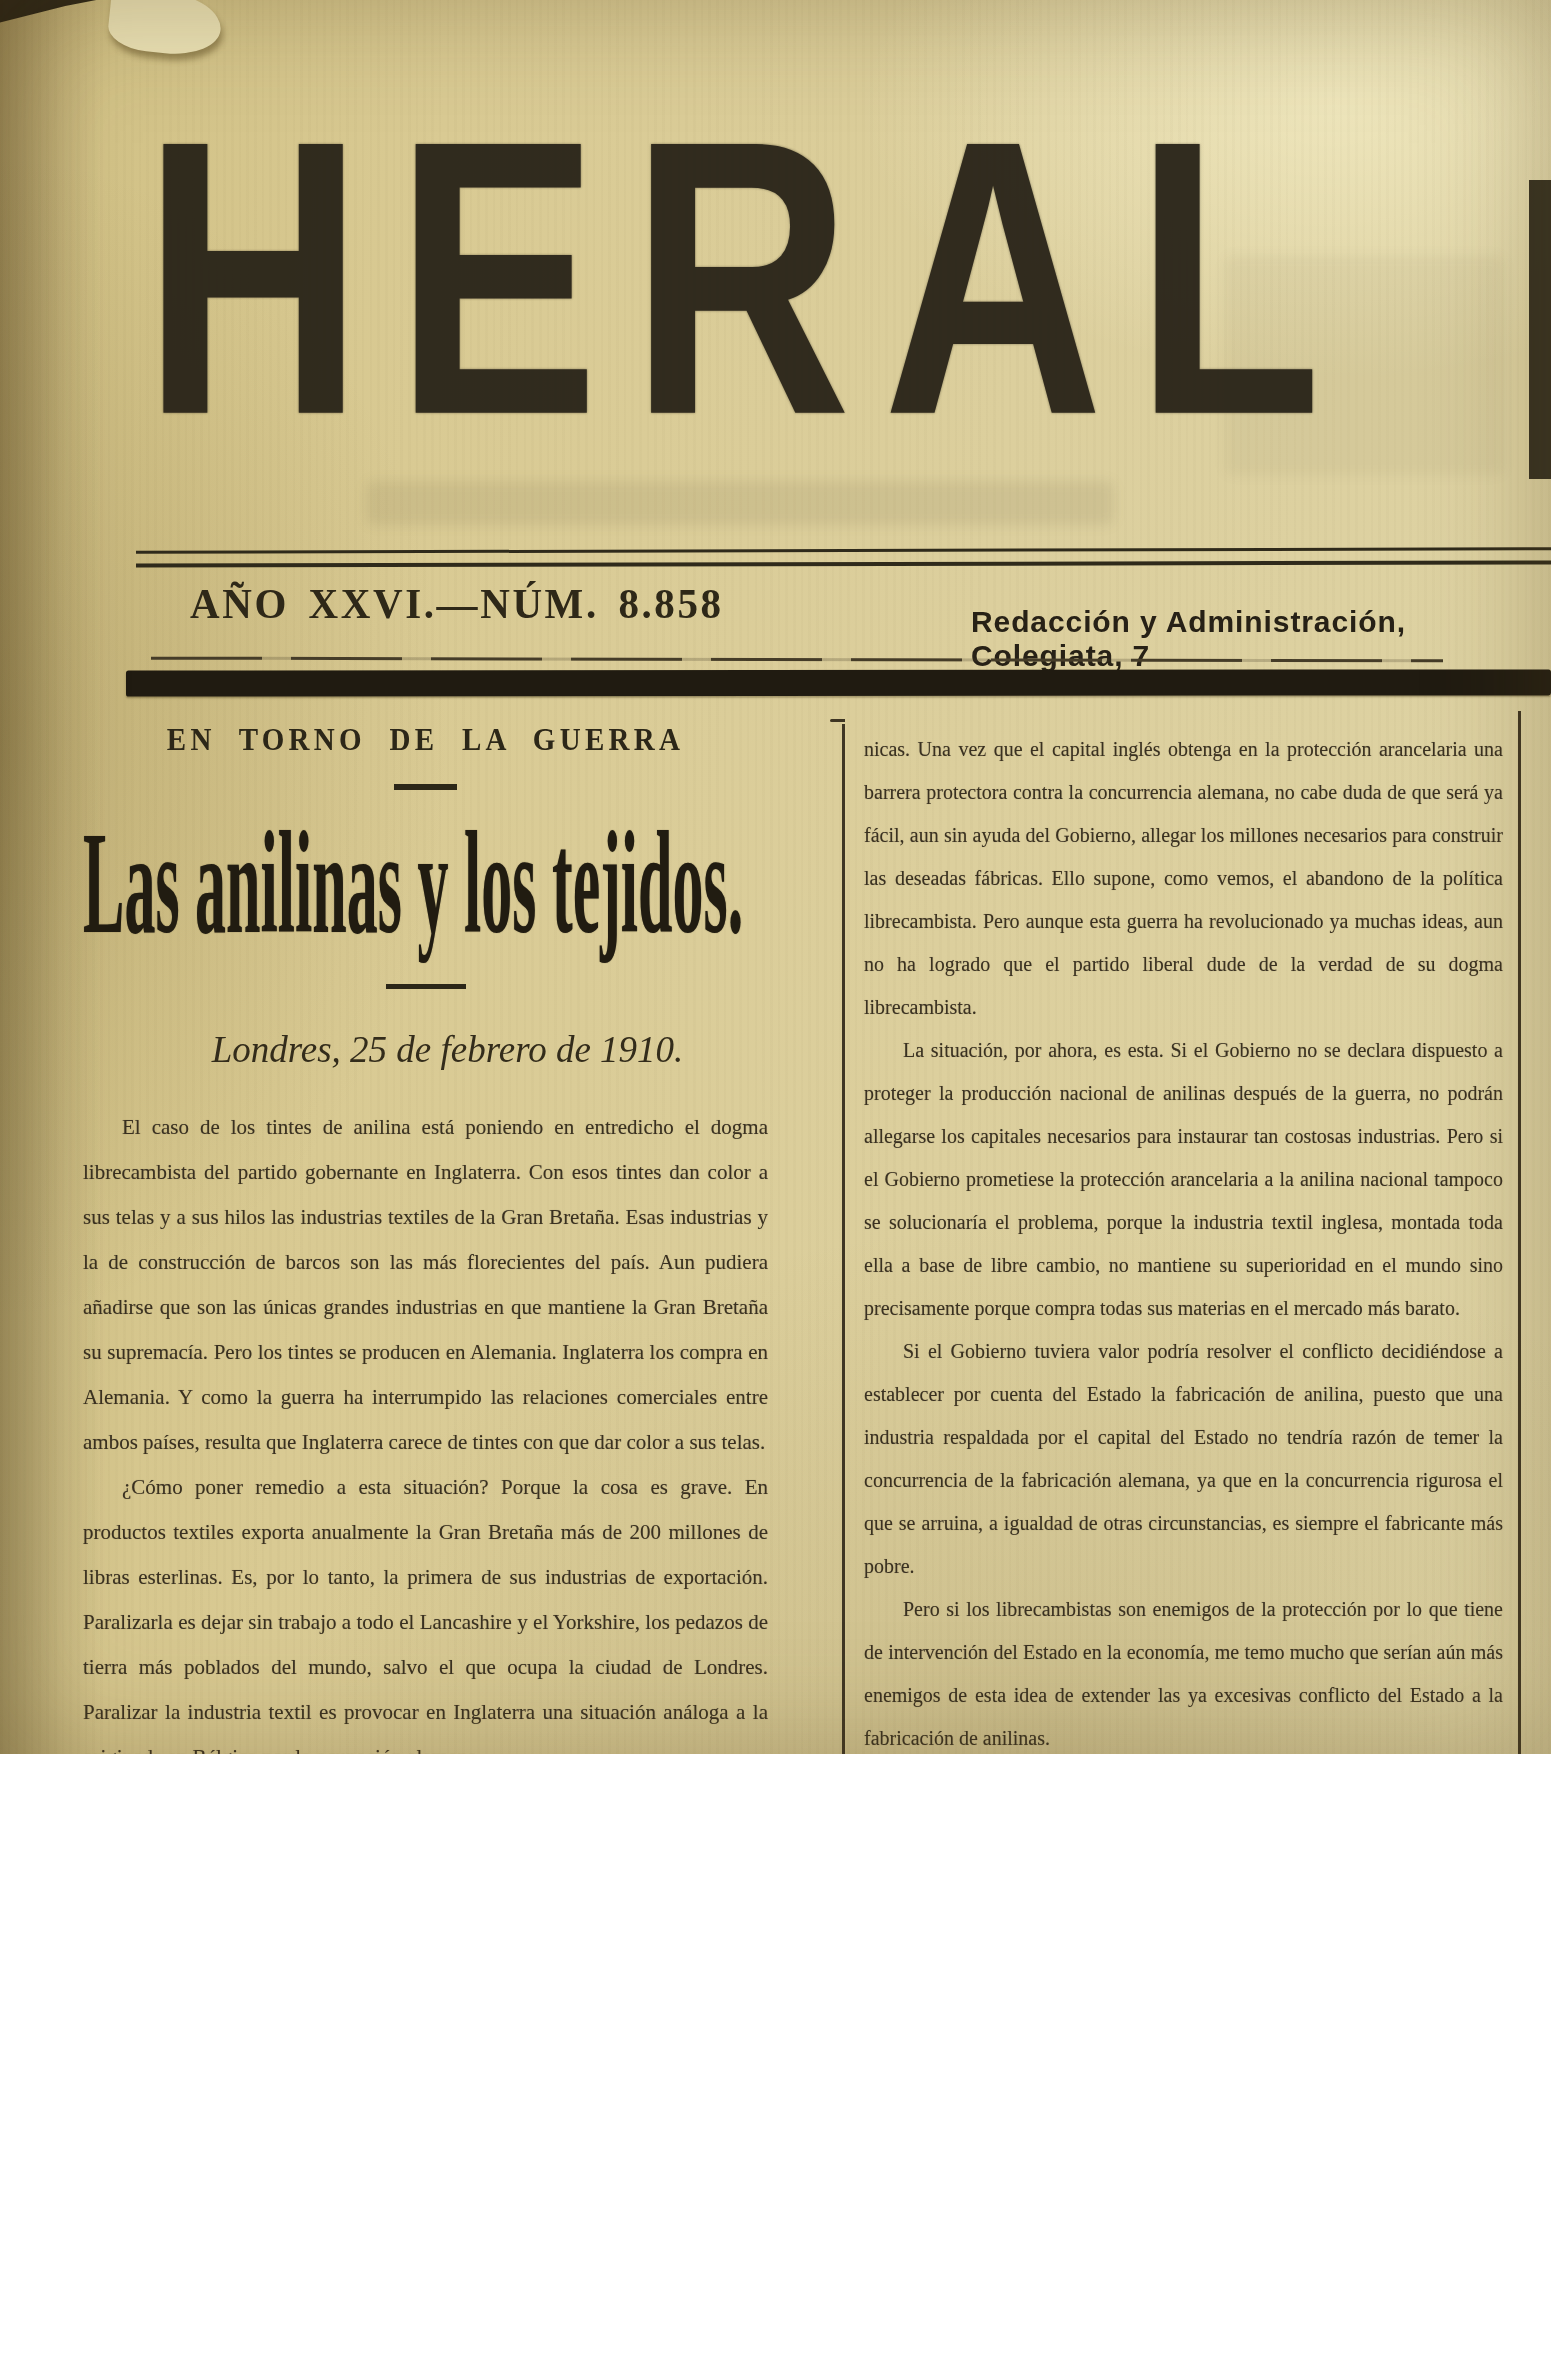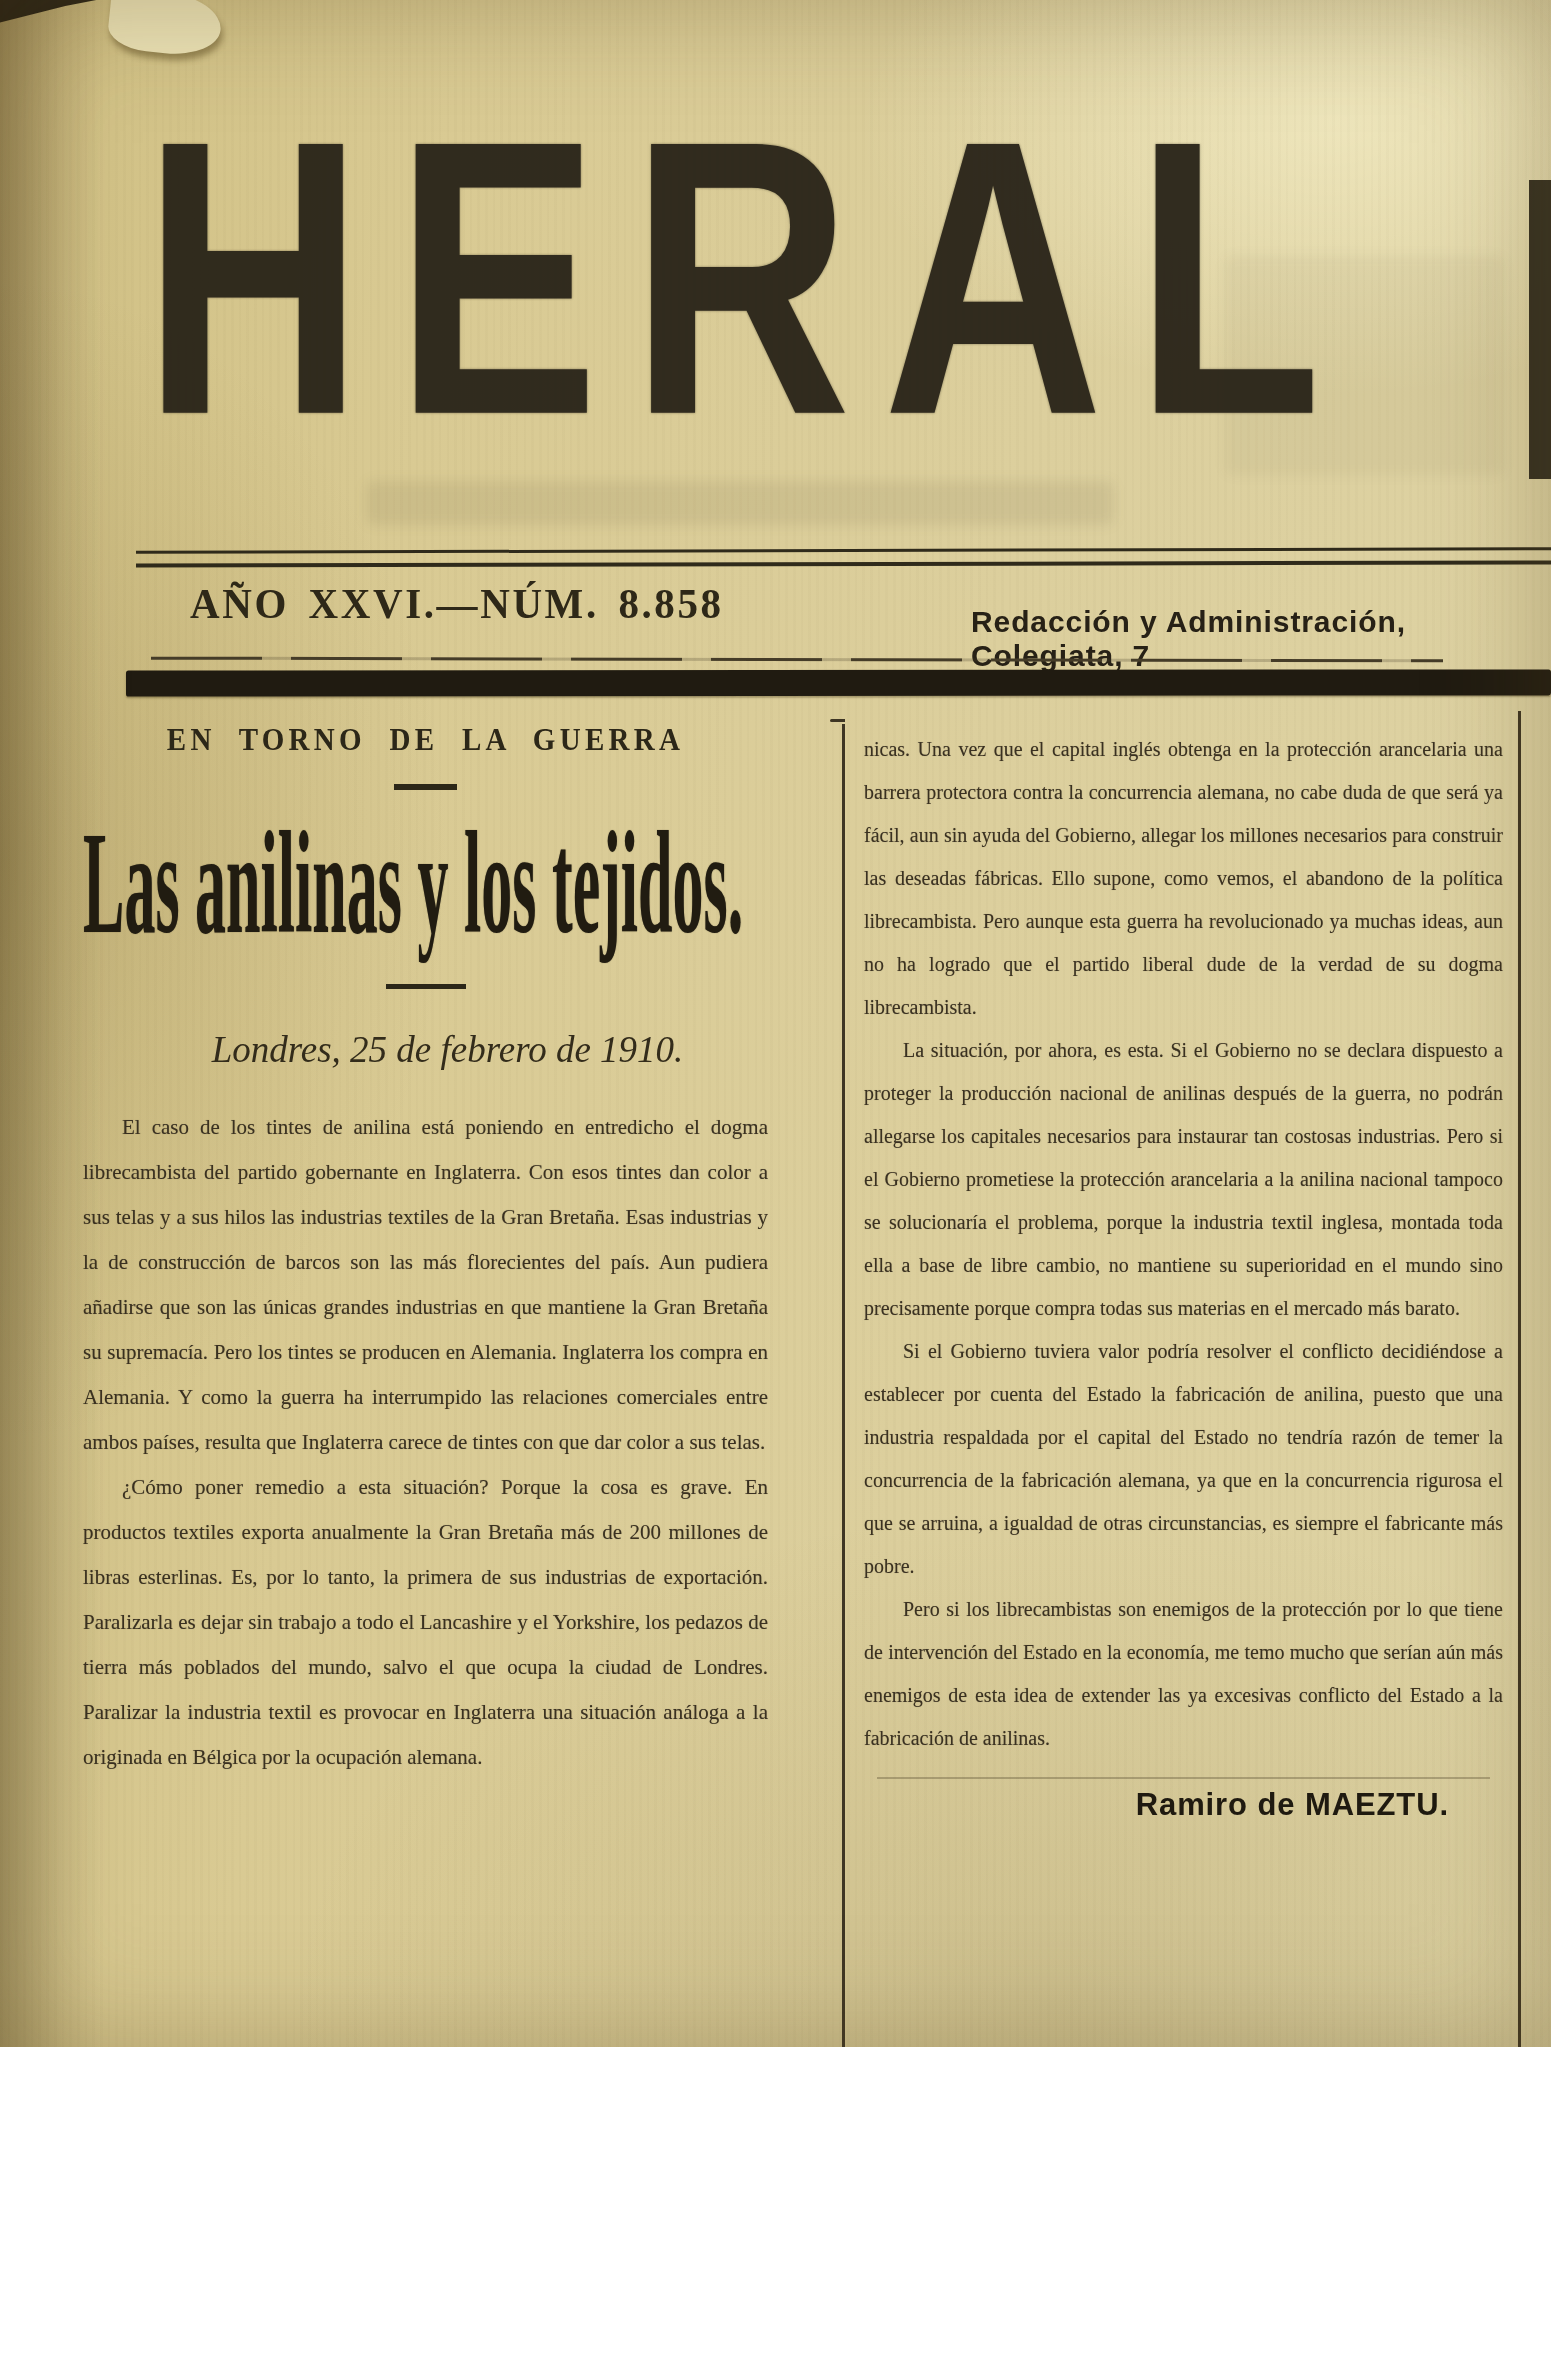--- a/index.html
+++ b/index.html
@@ -3,21 +3,21 @@
 <meta charset="utf-8">
 <style>
   html, body {
     margin: 0; padding: 0;
     width: 1551px; height: 2377px;
     overflow: hidden;
     font-family: "Liberation Serif", serif;
   }
   #page {
     position: relative;
-    width: 1551px; height: 2047px;
+    width: 1551px; height: 1754px;
     background:
       radial-gradient(765px 442px at 86% 6%, rgba(255,250,215,0.50), transparent 62%),
       radial-gradient(646px 833px at 0% 42%, rgba(115,92,38,0.20), transparent 70%),
       radial-gradient(1063px 697px at 68% 98%, rgba(108,88,34,0.14), transparent 72%),
       linear-gradient(97deg, #c4b077 0%, #d2c287 7%, #d9ca93 26%, #dccf9d 60%, #ded3a4 100%);
     overflow: hidden;
   }
   .overlay { position: absolute; inset: 0; pointer-events: none; }
   .vignette { box-shadow: inset 0 0 119px rgba(88,68,26,0.35); }
   .streaks {

